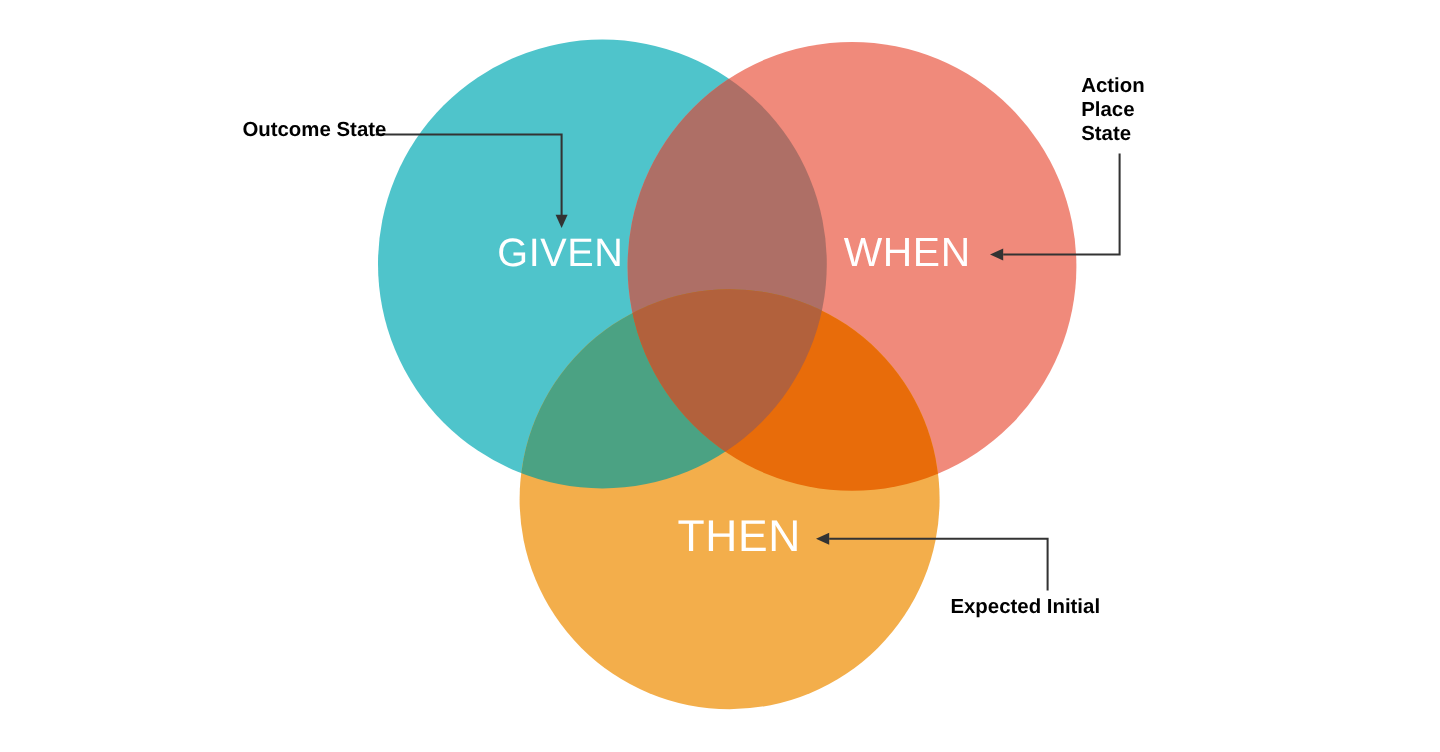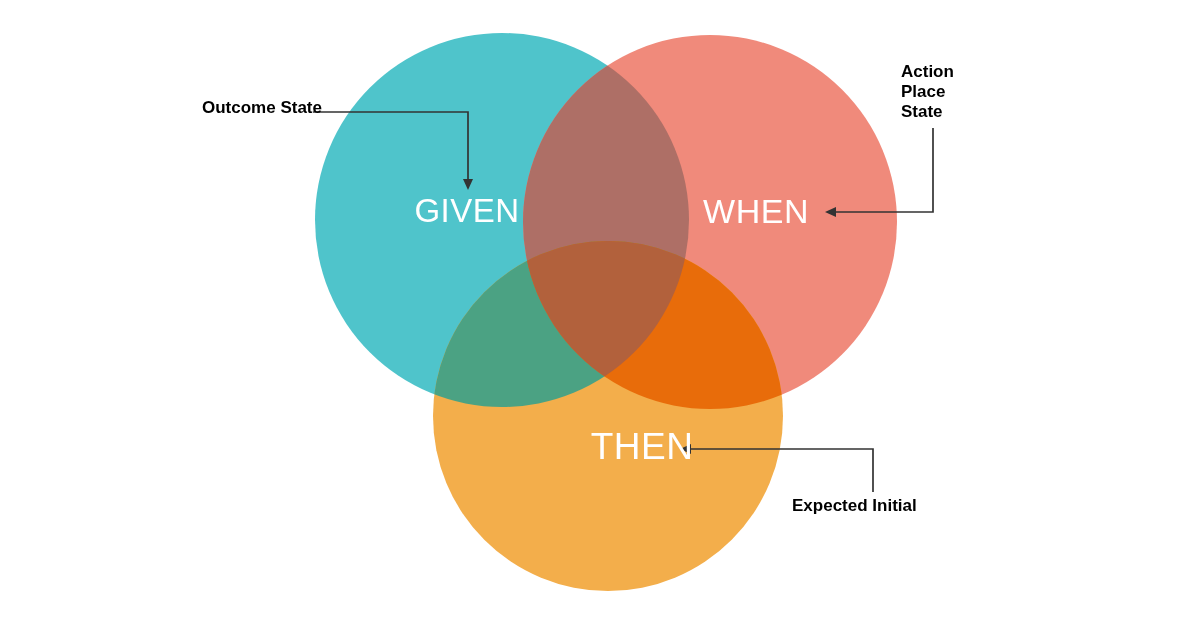--- a/index.html
+++ b/index.html
@@ -17,21 +17,21 @@
     position: absolute;
     transform: translate(-50%, -50%);
     color: #ffffff;
     font-weight: normal;
     letter-spacing: 0.5px;
     white-space: nowrap;
     user-select: none;
   }
   .label-given { left: 467px; top: 211px; font-size: 33px; }
   .label-when  { left: 756px; top: 211px; font-size: 34px; }
-  .label-then  { left: 642px; top: 447px; font-size: 37px; text-align: right; }
+  .label-then  { left: 616px; top: 447px; font-size: 37px; text-align: right; }
   .callout {
     position: absolute;
     color: #000000;
     font-weight: bold;
     font-size: 17px;
     line-height: 20px;
     white-space: nowrap;
   }
   .callout-initial  { left: 202px; top: 98px; }
   .callout-action   { left: 901px; top: 62px; }

